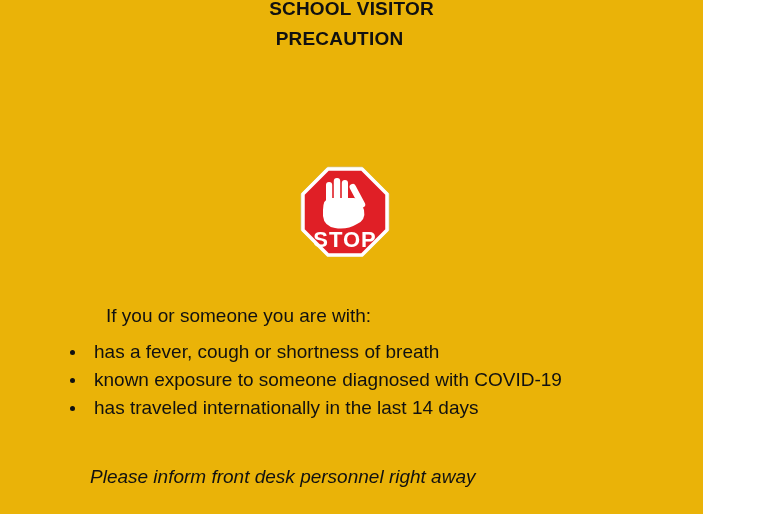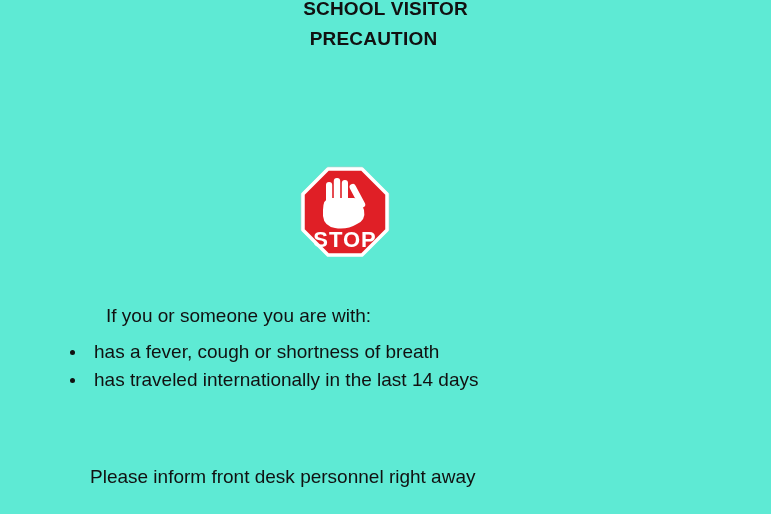--- a/index.html
+++ b/index.html
@@ -3,23 +3,23 @@
 <meta charset="utf-8">
 <style>
   html, body {
     margin: 0;
     padding: 0;
     background: #ffffff;
     font-family: "Liberation Sans", "DejaVu Sans", sans-serif;
   }
   .page {
     position: relative;
-    width: 771px;
+    width: 703px;
     height: 514px;
-    background: #5eead4;
+    background: #eab308;
     overflow: hidden;
     color: #111111;
   }
   .title {
     position: absolute;
     left: 0;
     right: 0;
     top: -6px;
     text-align: center;
     font-size: 19px;
@@ -75,20 +75,21 @@
     border-radius: 50%;
     background: #111111;
   }
   .footer {
     position: absolute;
     left: 90px;
     top: 465px;
     margin: 0;
     font-size: 19px;
     line-height: 24px;
+    font-style: italic;
   }
 </style>
 </head>
 <body>
 
 <div class="page">
 
   <div class="title">
     <div class="line1">SCHOOL VISITOR</div>
     <div class="line2">PRECAUTION</div>
@@ -109,19 +110,23 @@
 
   <p class="intro">If you or someone you are with:</p>
 
   <ul class="symptoms">
     <li>
       <span class="dot"></span>
       <span>has a fever, cough or shortness of breath</span>
     </li>
     <li>
       <span class="dot"></span>
+      <span>known exposure to someone diagnosed with COVID-19</span>
+    </li>
+    <li>
+      <span class="dot"></span>
       <span>has traveled internationally in the last 14 days</span>
     </li>
   </ul>
 
   <p class="footer">Please inform front desk personnel right away</p>
 
 </div>
 
 </body></html>

